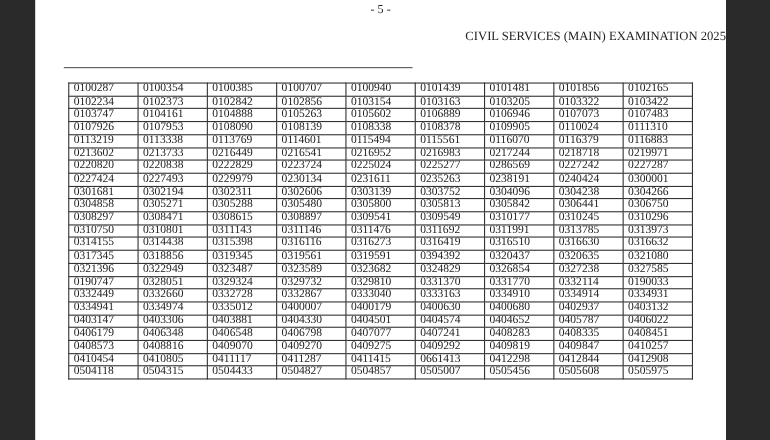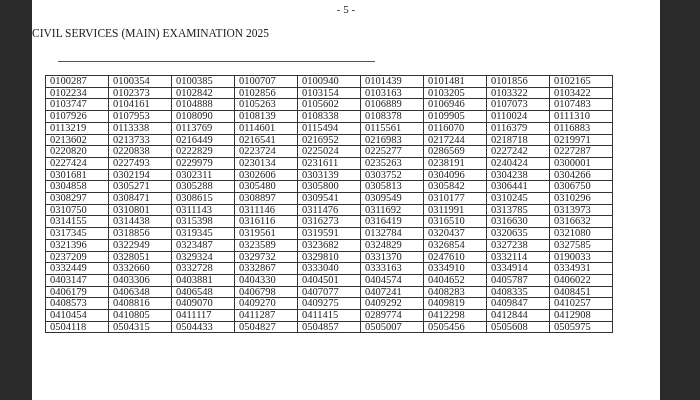--- a/index.html
+++ b/index.html
@@ -1,21 +1,21 @@
 <!DOCTYPE html>
 <html><head>
 <meta charset="utf-8">
 <style>
   html,body{margin:0;padding:0;}
   body{width:700px;height:400px;overflow:hidden;background:#2a2a2a;position:relative;font-family:"Liberation Serif",serif;}
   .page{position:absolute;left:32px;top:0;width:628px;height:400px;background:#fff;}
   .pageno{position:absolute;left:0;width:100%;top:3px;text-align:center;font-size:11px;color:#222;}
-  .title{position:absolute;left:0;width:100%;top:27px;text-align:left;font-size:11.5px;color:#222;letter-spacing:0;}
+  .title{position:absolute;left:0;width:100%;top:27px;text-align:right;font-size:11.5px;color:#222;letter-spacing:0;}
   .rule{position:absolute;left:26px;top:61px;width:317px;height:0;border-top:1px solid #555;}
-  table.roll{position:absolute;left:13px;top:75px;border-collapse:collapse;width:568px;}
+  table.roll{position:absolute;left:30px;top:75px;border-collapse:collapse;width:568px;}
   table.roll td{border:1px solid #333;font-size:10.5px;line-height:10.7px;height:10.7px;padding:0 0 0 4px;color:#222;width:59px;white-space:nowrap;overflow:hidden;}
 </style>
 </head>
 <body>
 
 <div class="page">
   <div class="pageno">- 5 -</div>
   <div class="title">CIVIL SERVICES (MAIN) EXAMINATION 2025</div>
   <div class="rule"></div>
   <table class="roll">
@@ -162,59 +162,70 @@
           <td>0316510</td>
           <td>0316630</td>
           <td>0316632</td>
         </tr>
         <tr>
           <td>0317345</td>
           <td>0318856</td>
           <td>0319345</td>
           <td>0319561</td>
           <td>0319591</td>
-          <td>0132784</td>
+          <td>0394392</td>
           <td>0320437</td>
           <td>0320635</td>
           <td>0321080</td>
         </tr>
         <tr>
           <td>0321396</td>
           <td>0322949</td>
           <td>0323487</td>
           <td>0323589</td>
           <td>0323682</td>
           <td>0324829</td>
           <td>0326854</td>
           <td>0327238</td>
           <td>0327585</td>
         </tr>
         <tr>
-          <td>0237209</td>
+          <td>0190747</td>
           <td>0328051</td>
           <td>0329324</td>
           <td>0329732</td>
           <td>0329810</td>
           <td>0331370</td>
-          <td>0247610</td>
+          <td>0331770</td>
           <td>0332114</td>
           <td>0190033</td>
         </tr>
         <tr>
           <td>0332449</td>
           <td>0332660</td>
           <td>0332728</td>
           <td>0332867</td>
           <td>0333040</td>
           <td>0333163</td>
           <td>0334910</td>
           <td>0334914</td>
           <td>0334931</td>
         </tr>
         <tr>
+          <td>0334941</td>
+          <td>0334974</td>
+          <td>0335012</td>
+          <td>0400007</td>
+          <td>0400179</td>
+          <td>0400630</td>
+          <td>0400680</td>
+          <td>0402937</td>
+          <td>0403132</td>
+        </tr>
+        <tr>
           <td>0403147</td>
           <td>0403306</td>
           <td>0403881</td>
           <td>0404330</td>
           <td>0404501</td>
           <td>0404574</td>
           <td>0404652</td>
           <td>0405787</td>
           <td>0406022</td>
         </tr>
@@ -239,21 +250,21 @@
           <td>0409819</td>
           <td>0409847</td>
           <td>0410257</td>
         </tr>
         <tr>
           <td>0410454</td>
           <td>0410805</td>
           <td>0411117</td>
           <td>0411287</td>
           <td>0411415</td>
-          <td>0289774</td>
+          <td>0661413</td>
           <td>0412298</td>
           <td>0412844</td>
           <td>0412908</td>
         </tr>
         <tr>
           <td>0504118</td>
           <td>0504315</td>
           <td>0504433</td>
           <td>0504827</td>
           <td>0504857</td>

